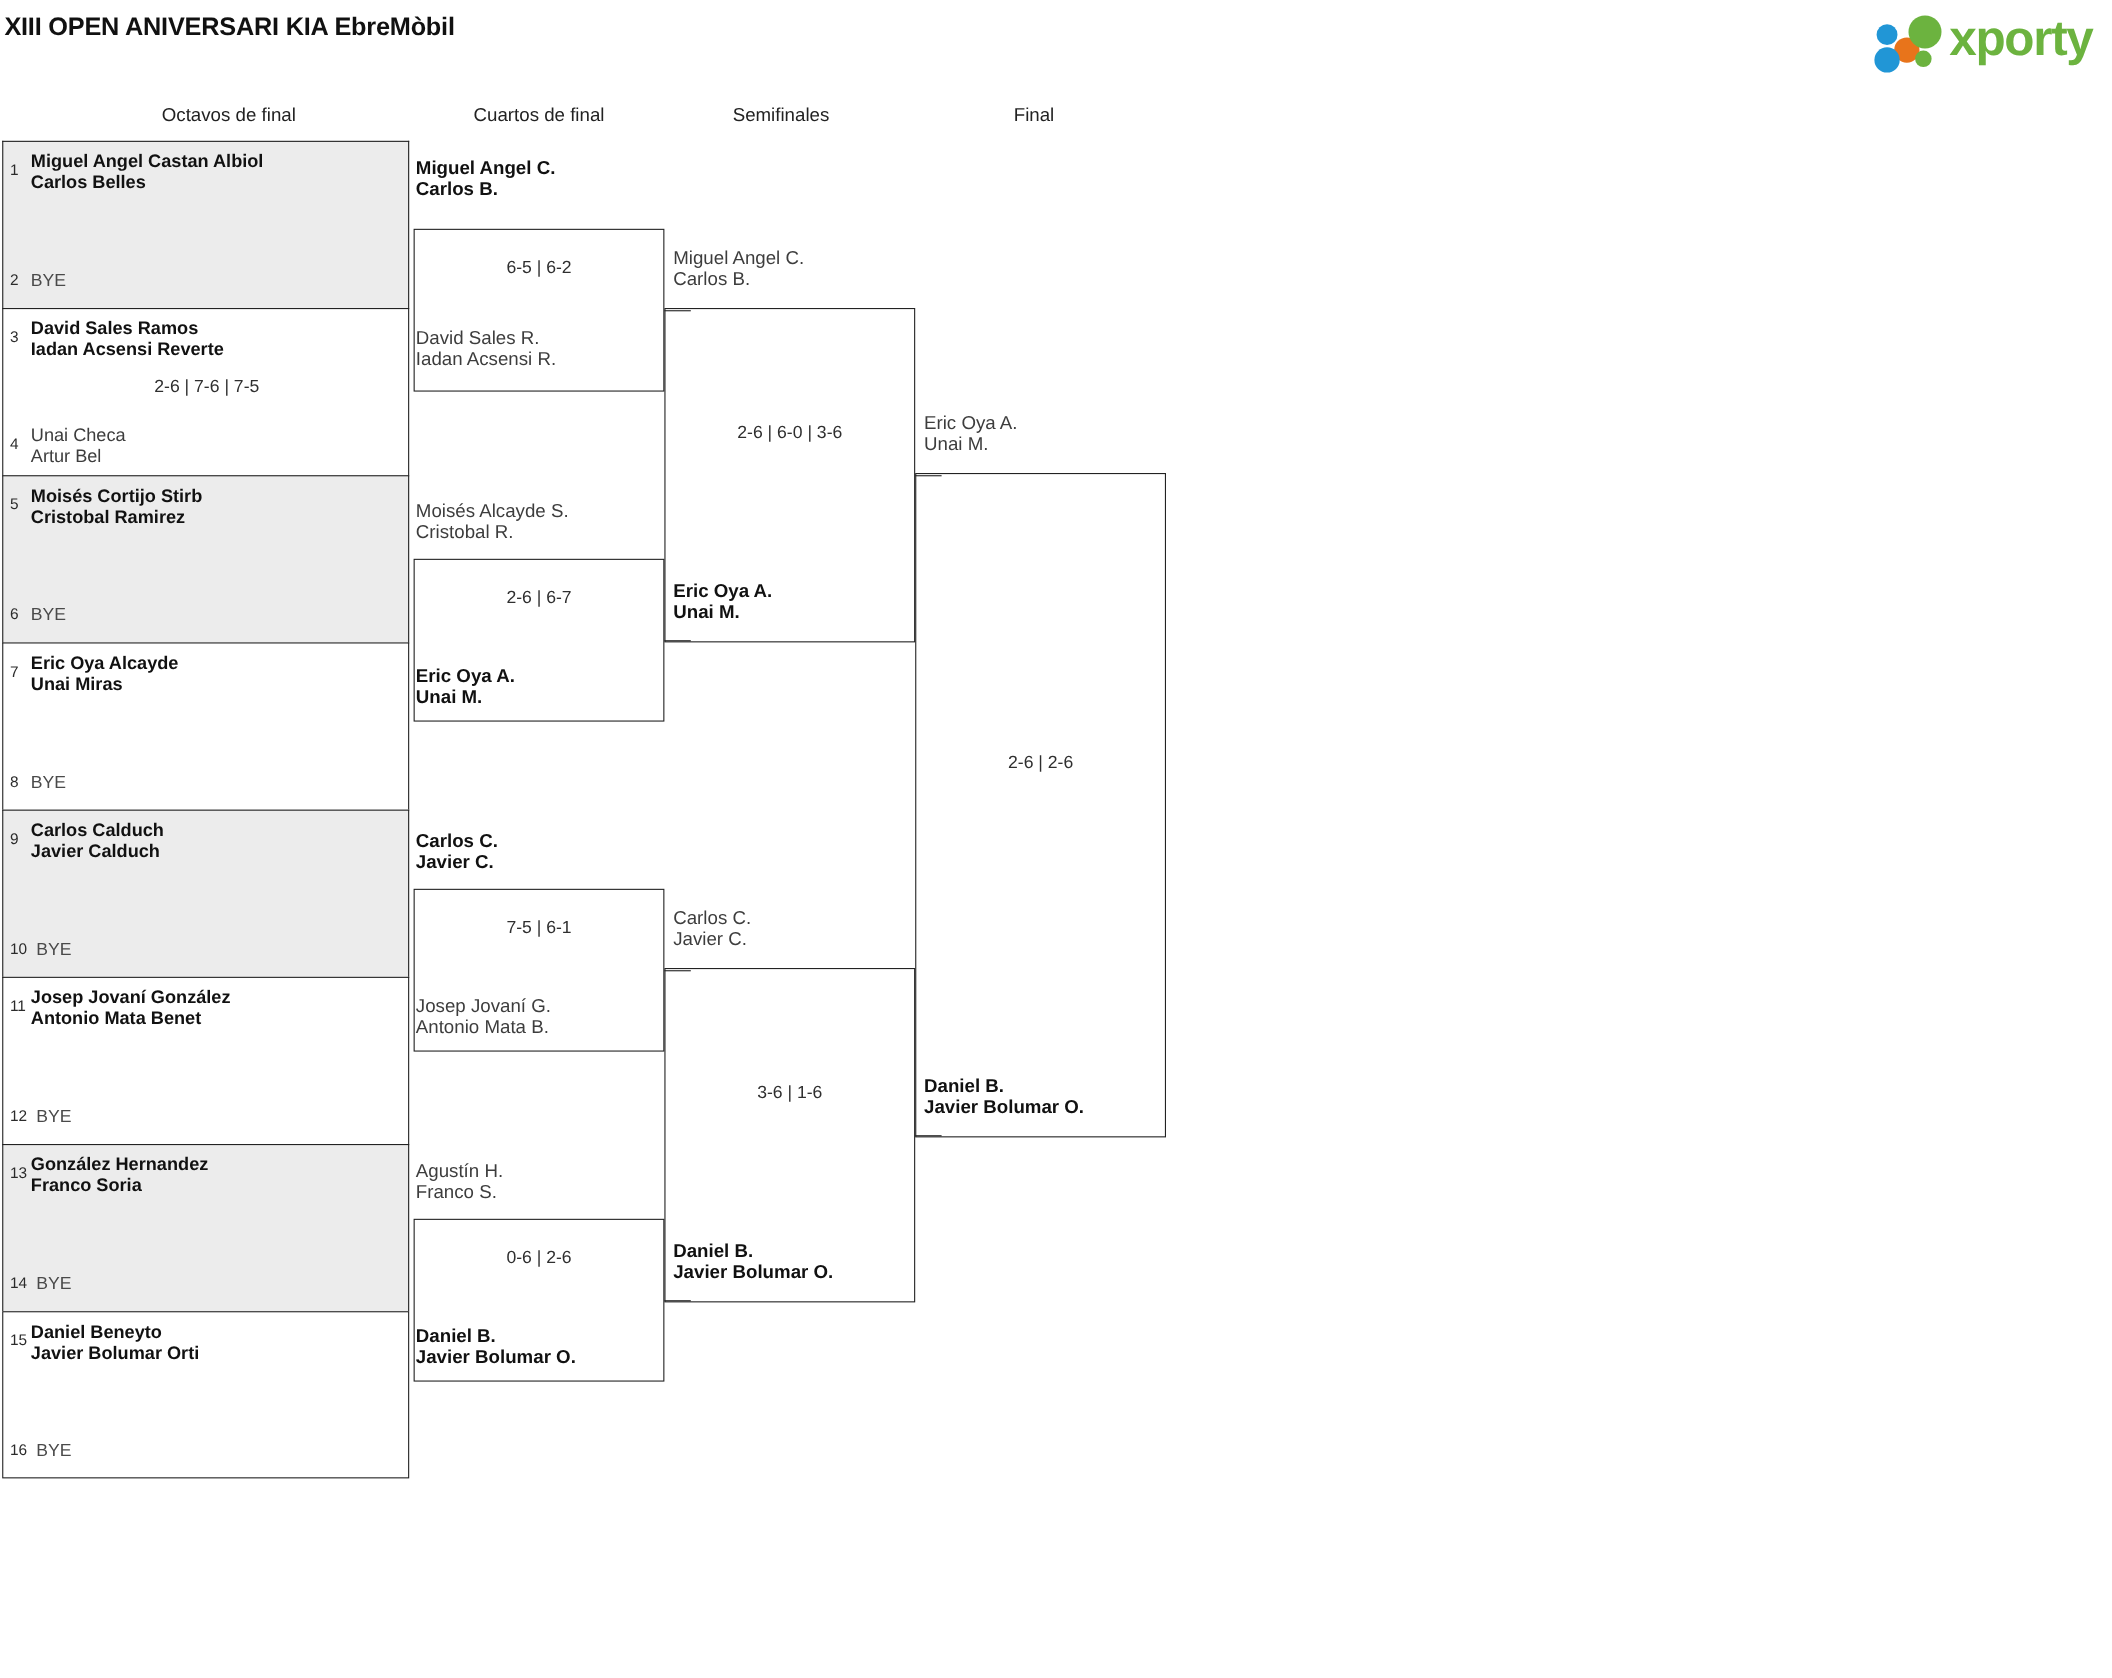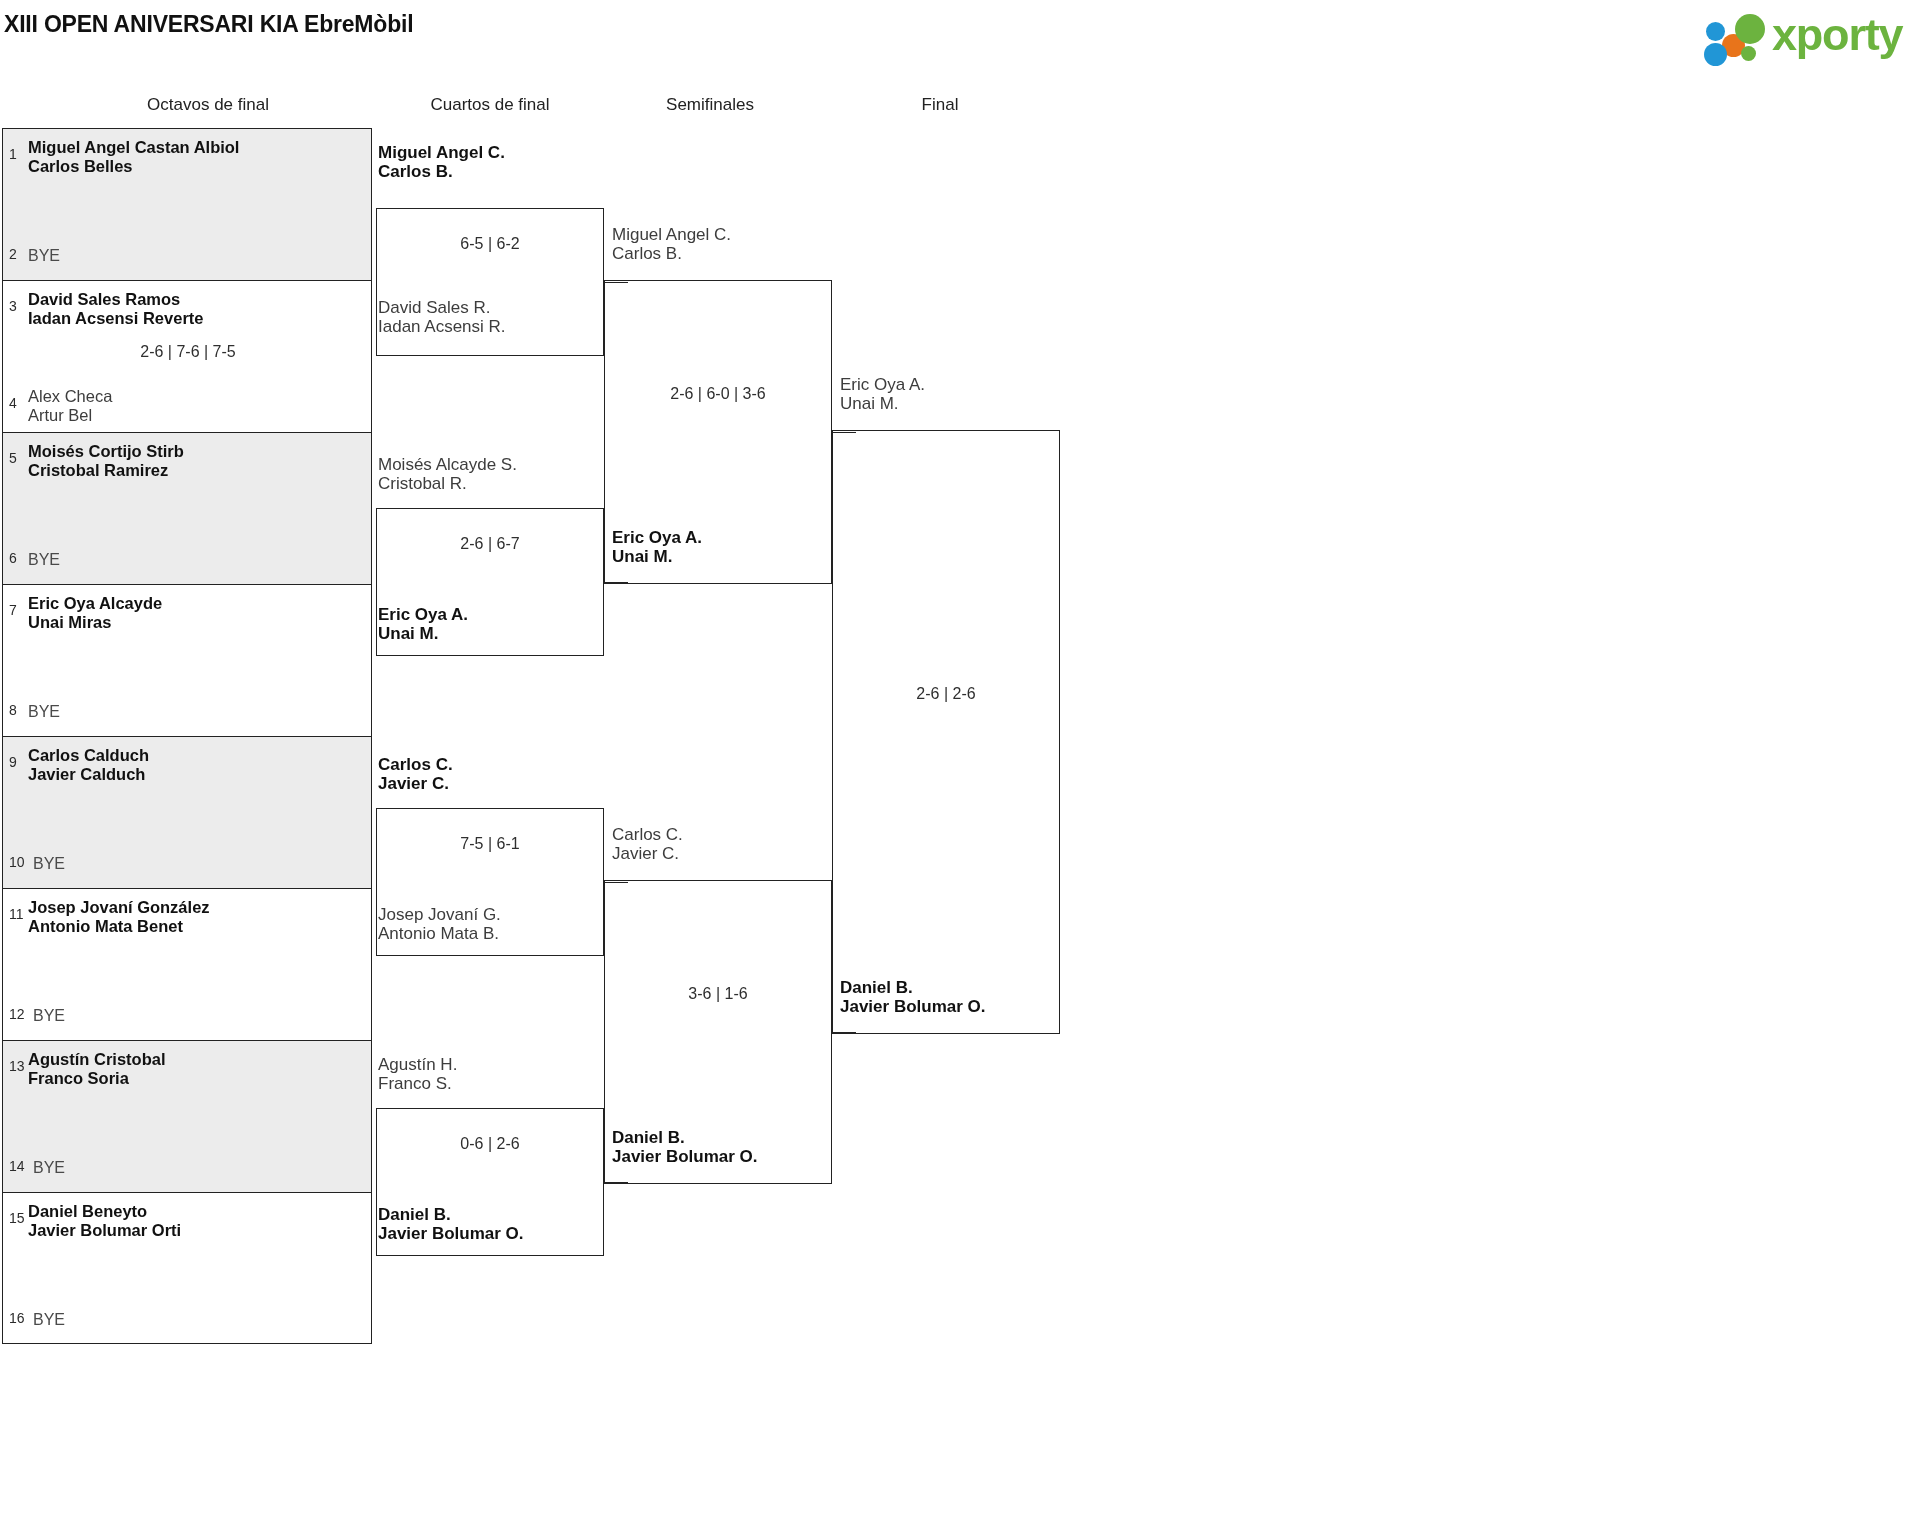--- a/index.html
+++ b/index.html
@@ -143,21 +143,21 @@
 
   <div class="r1-cell topline" style="top:280px; height:152px;">
     <span class="seed" style="top:17px;">3</span>
     <span class="team win" style="top:9px;">
       <span class="ln">David Sales Ramos</span>
       <span class="ln">Iadan Acsensi Reverte</span>
     </span>
     <span class="score" style="left:60px; width:250px; top:62px;">2-6 | 7-6 | 7-5</span>
     <span class="seed" style="top:114px;">4</span>
     <span class="team lose" style="top:106px;">
-      <span class="ln">Alex Checa</span>
+      <span class="ln">Unai Checa</span>
       <span class="ln">Artur Bel</span>
     </span>
   </div>
 
   <div class="r1-cell grey topline" style="top:432px; height:152px;">
     <span class="seed" style="top:17px;">5</span>
     <span class="team win" style="top:9px;">
       <span class="ln">Moisés Cortijo Stirb</span>
       <span class="ln">Cristobal Ramirez</span>
     </span>
@@ -199,21 +199,21 @@
     </span>
     <span class="seed" style="top:117px;">12</span>
     <span class="team bye" style="top:117px; left:30px;">
       <span class="ln">BYE</span>
     </span>
   </div>
 
   <div class="r1-cell grey topline" style="top:1040px; height:152px;">
     <span class="seed" style="top:17px;">13</span>
     <span class="team win" style="top:9px;">
-      <span class="ln">Agustín Cristobal</span>
+      <span class="ln">González Hernandez</span>
       <span class="ln">Franco Soria</span>
     </span>
     <span class="seed" style="top:117px;">14</span>
     <span class="team bye" style="top:117px; left:30px;">
       <span class="ln">BYE</span>
     </span>
   </div>
 
   <div class="r1-cell topline botline" style="top:1192px; height:152px;">
     <span class="seed" style="top:17px;">15</span>

